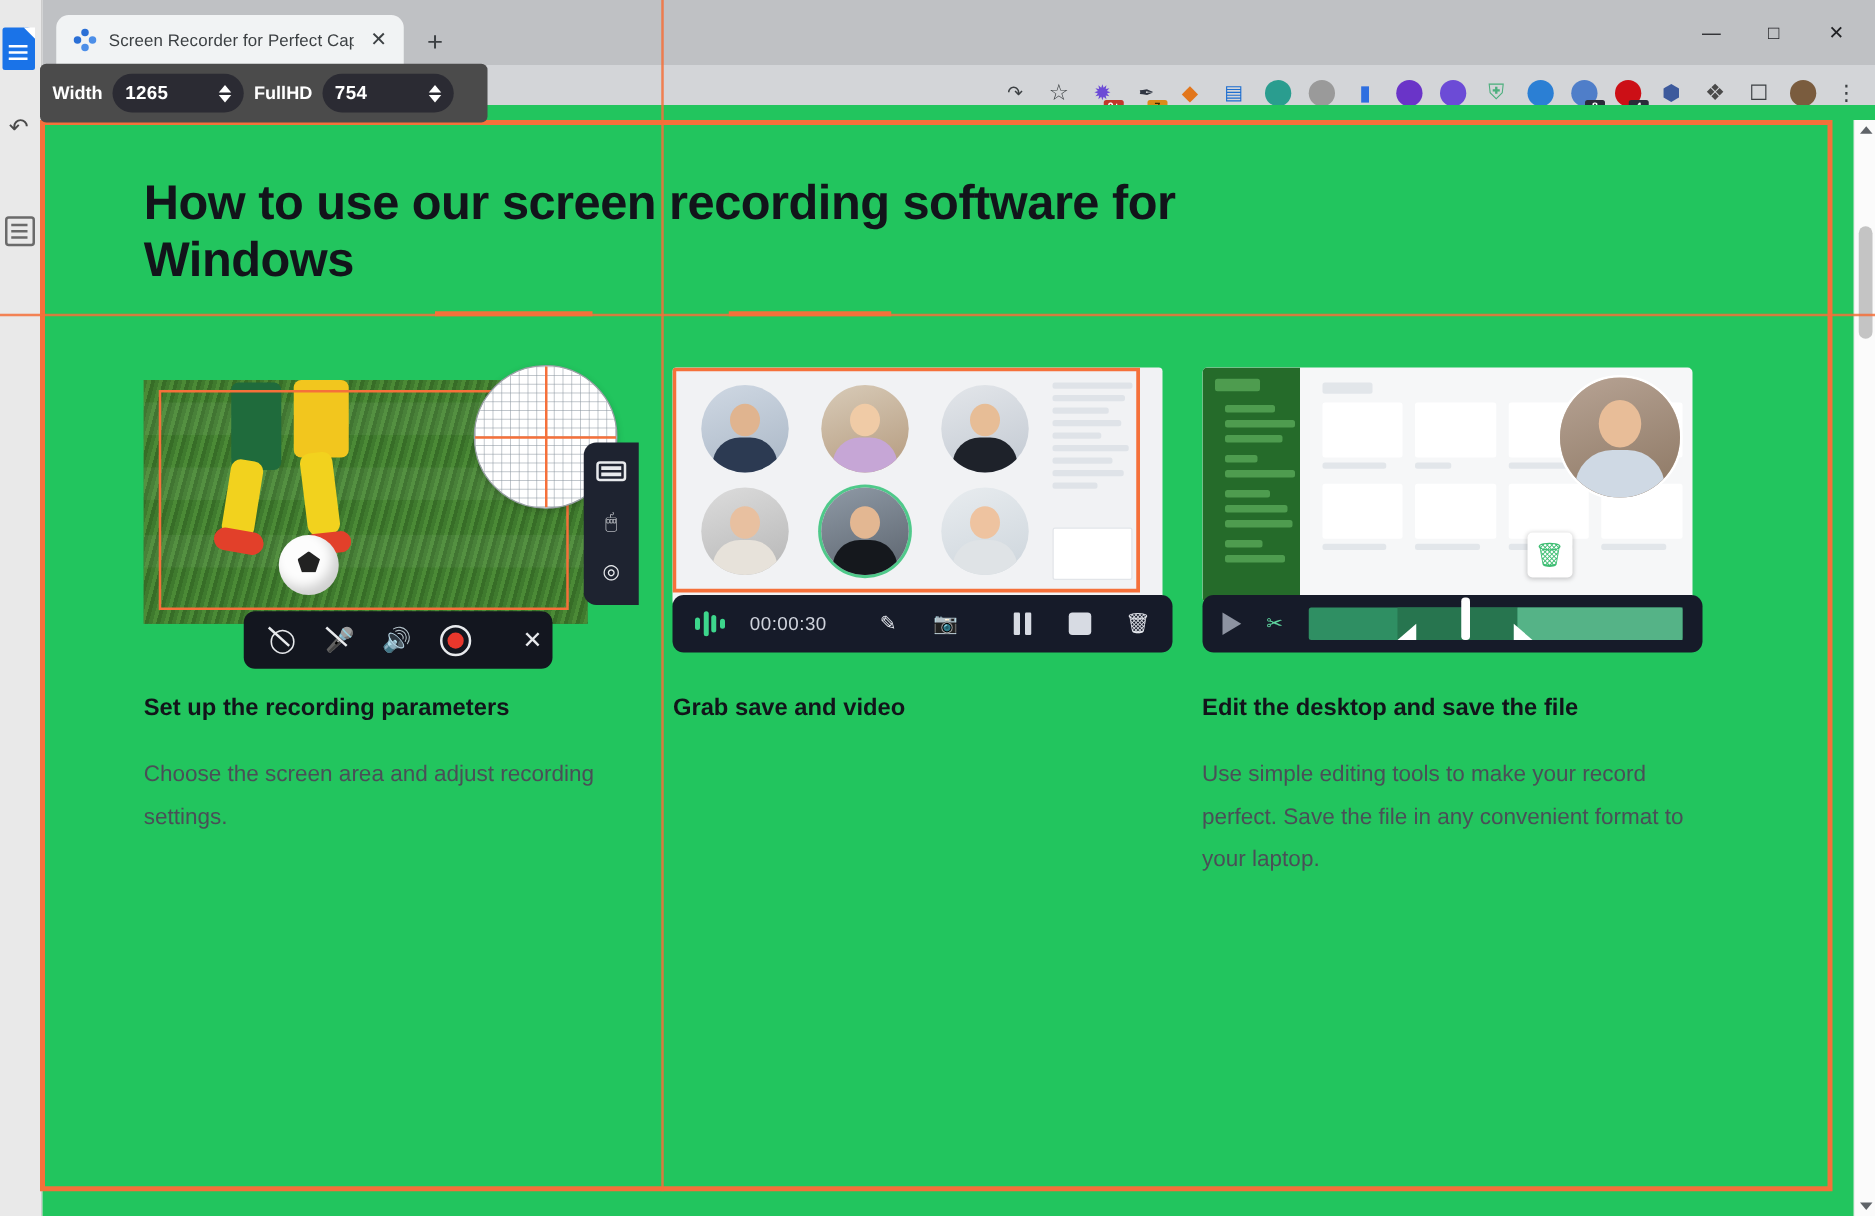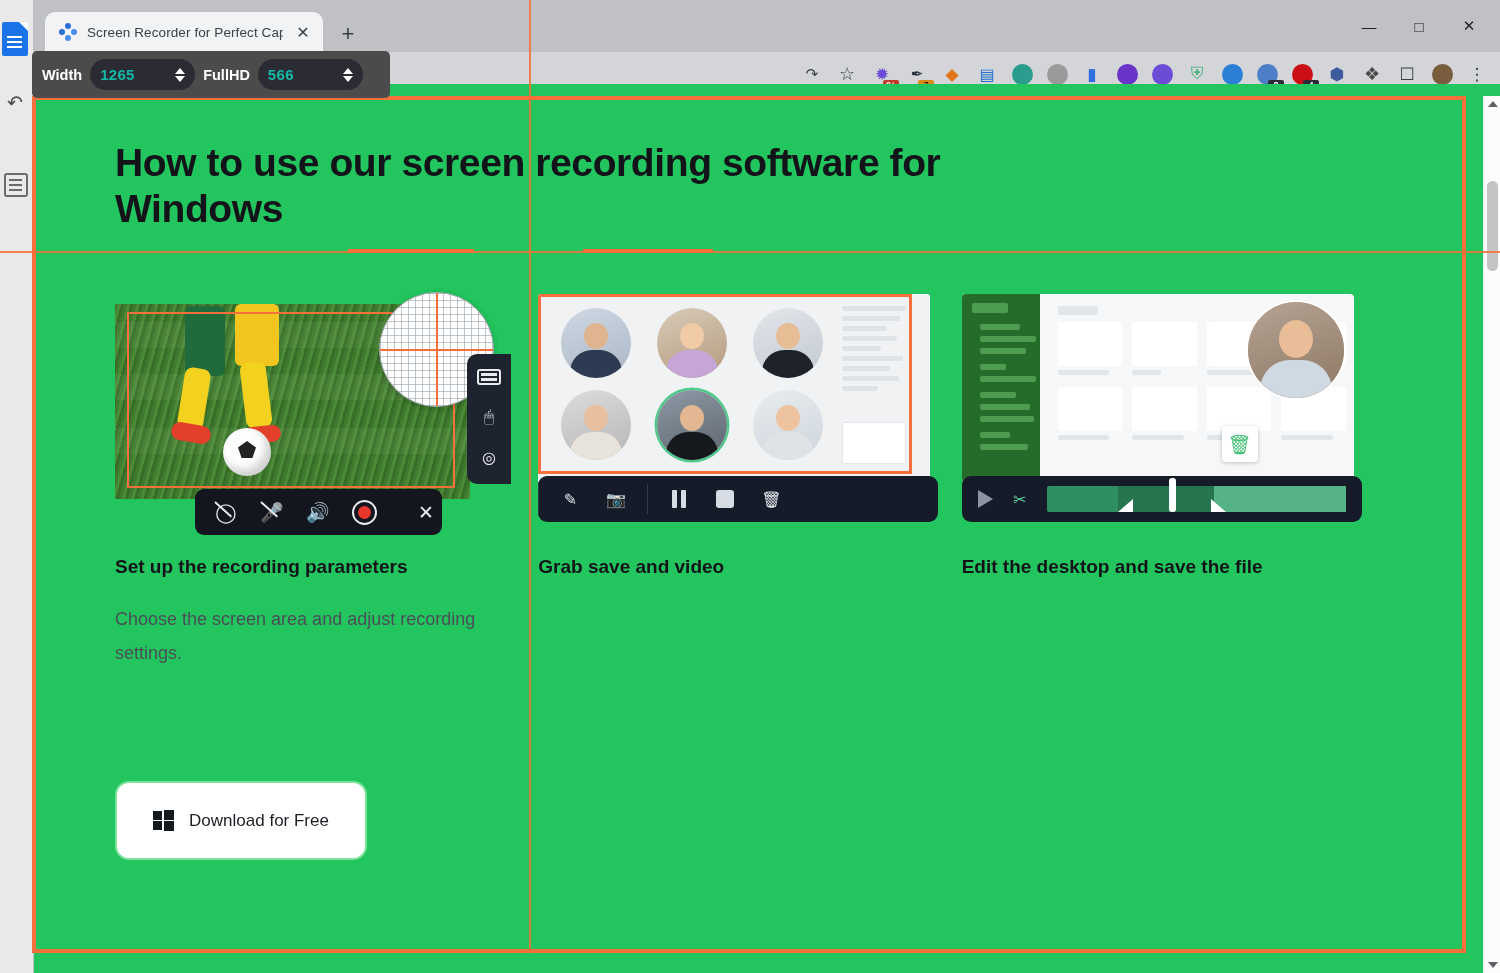--- a/index.html
+++ b/index.html
@@ -357,21 +357,21 @@
   .size-panel {
     position: absolute; left: 32px; top: 51px; height: 47px; width: 358px;
     background: #4b4b4b; border-radius: 5px;
     display: flex; align-items: center; padding: 0 10px; gap: 8px;
   }
   .sp-label { color: #ffffff; font-size: 14.5px; font-weight: bold; }
   .sp-field {
     background: #2b2b33; border-radius: 17px; height: 31px; width: 105px;
     display: flex; align-items: center; justify-content: space-between; padding: 0 10px;
   }
-  .sp-val { color: #14b8a6; font-size: 15px; font-weight: bold; letter-spacing:.3px; }
+  .sp-val { color: #ffffff; font-size: 15px; font-weight: bold; letter-spacing:.3px; }
   .spin { display:flex; flex-direction:column; gap:2px; align-items:center; }
   .spin i { width:0;height:0;border-style:solid; }
   .spin i.up { border-width:0 5px 6px 5px; border-color: transparent transparent #fff transparent; }
   .spin i.dn { border-width:6px 5px 0 5px; border-color: #fff transparent transparent transparent; }
 </style>
 </head>
 <body>
 
 <div id="root">
 
@@ -550,20 +550,29 @@
                   <div class="ln" style="width:60%"></div>
                     <div class="ln" style="width:95%"></div>
                   <div class="ln" style="width:75%"></div>
                     <div class="ln" style="width:88%"></div>
                   <div class="ln" style="width:55%"></div>
                 </div>
                 <div class="chat-box"></div>
                 <div class="call-frame"></div>
               </div>
               <div class="call-bar">
+                <div class="rec-group">
+                  <span class="wave">
+                      <i></i>
+                      <i></i>
+                      <i></i>
+                      <i></i>
+                    </span>
+                  <span class="timer">00:00:30</span>
+                </div>
                 <div class="rec-sep"></div>
                 <div class="rec-group">
                   <span class="cb-ic">✎</span>
                   <span class="cb-ic">📷</span>
                 </div>
                 <div class="rec-sep"></div>
                 <div class="rec-group">
                   <span class="cb-ic">
                       <span class="pause-ic">
                         <i></i>
@@ -646,34 +655,26 @@
                 <span class="timeline">
                   <i class="darker"></i>
                     <i class="lighter"></i>
                   <i class="handle-l"></i>
                   <i class="handle-r"></i>
                   <i class="playhead"></i>
                 </span>
               </div>
             </div>
             <div class="card-h">Edit the desktop and save the file</div>
+            <div class="card-p">Use simple editing tools to make your record perfect. Save the file in any convenient format to your laptop.</div>
           </div>
 
         </div>
 
         <div class="ctas">
-          <div class="btn outline">
-            <span class="win-logo">
-                <i></i>
-                <i></i>
-                <i></i>
-                <i></i>
-              </span>
-            <span>Download for Free</span>
-          </div>
         </div>
 
       </div>
     </div>
 
     <div class="scrollbar">
       <span class="sb-up"></span>
       <span class="sb-thumb"></span>
       <span class="sb-dn"></span>
     </div>
@@ -689,21 +690,21 @@
     <span class="sp-label">Width</span>
     <span class="sp-field">
       <span class="sp-val">1265</span>
       <span class="spin">
           <i class="up"></i>
           <i class="dn"></i>
         </span>
     </span>
     <span class="sp-label">FullHD</span>
     <span class="sp-field">
-      <span class="sp-val">566</span>
+      <span class="sp-val">754</span>
       <span class="spin">
           <i class="up"></i>
           <i class="dn"></i>
         </span>
     </span>
   </div>
 
 </div>
 
 </body></html>

